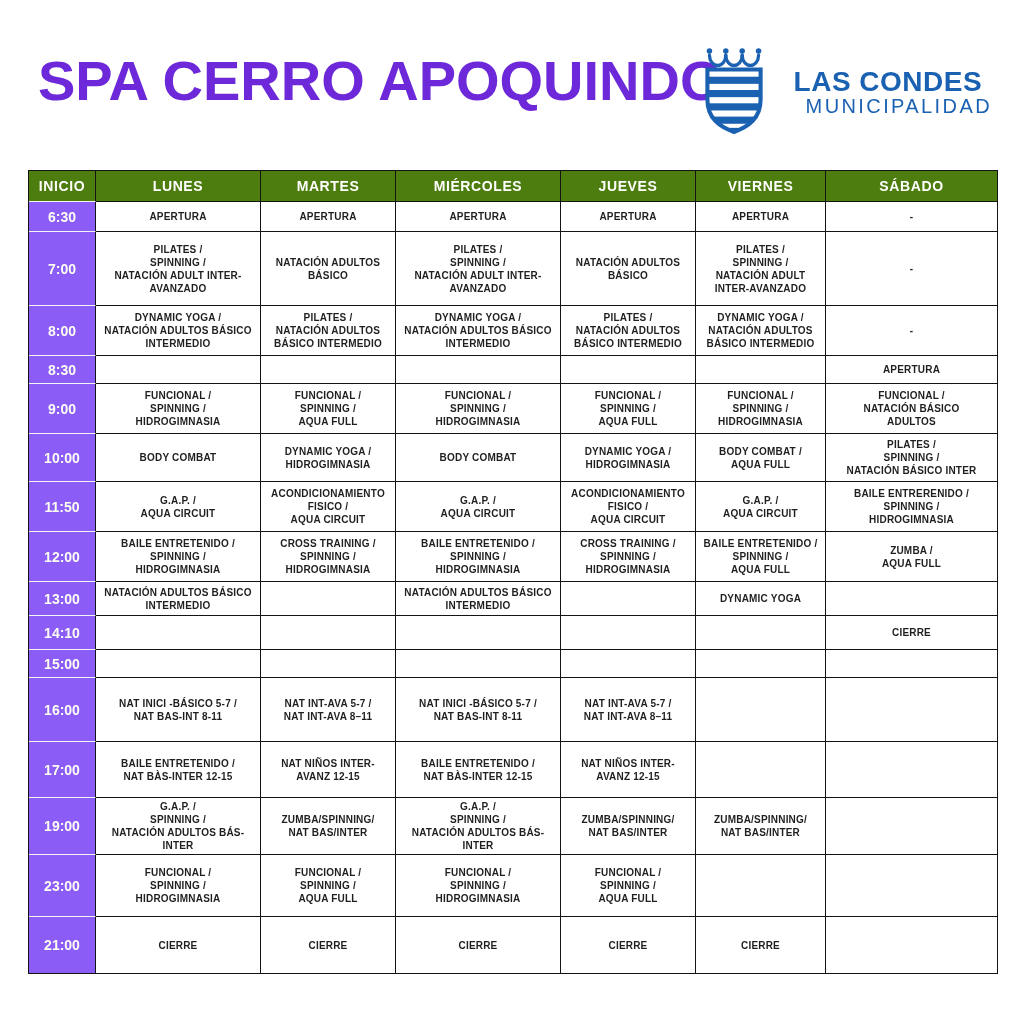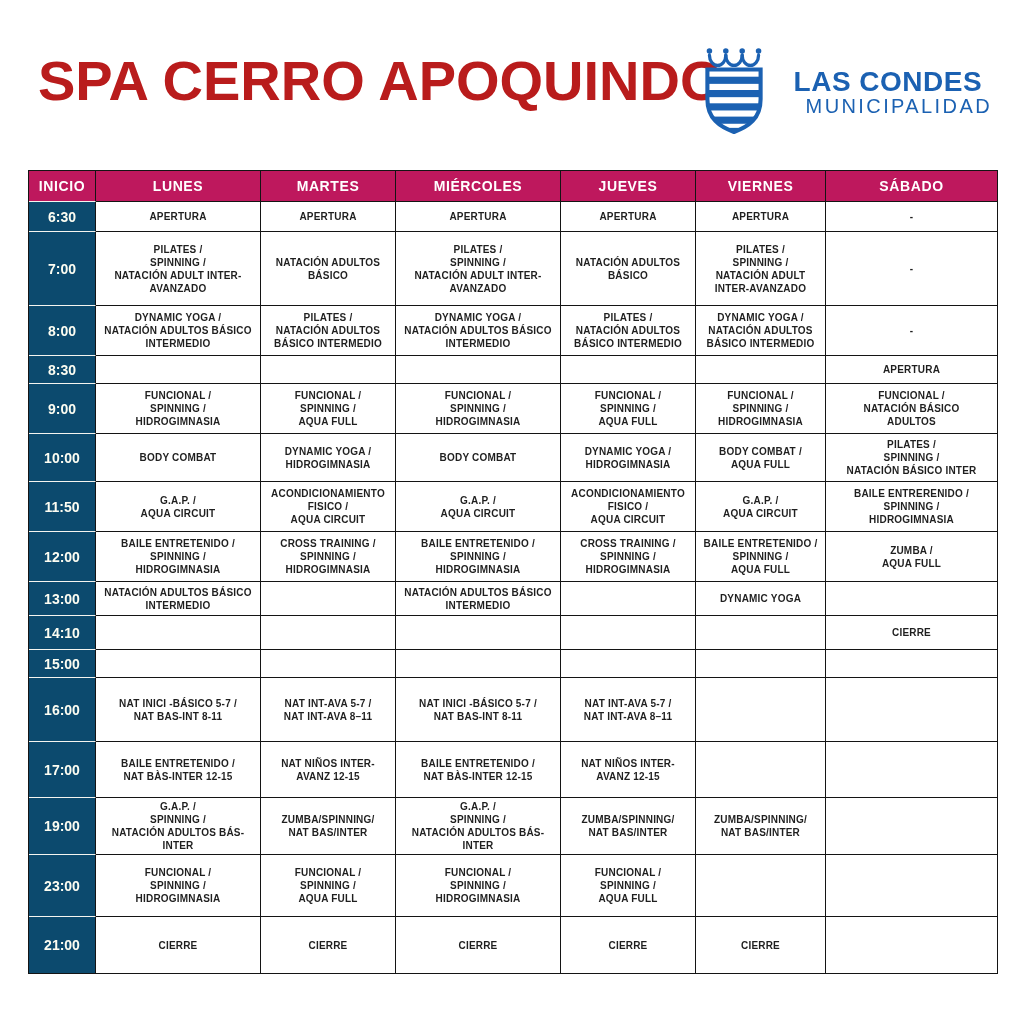--- a/index.html
+++ b/index.html
@@ -5,21 +5,21 @@
   * { box-sizing: border-box; }
   html,body { margin:0; padding:0; }
   body {
     width:1024px; height:1024px; background:#ffffff;
     font-family:"Liberation Sans", sans-serif;
     position:relative; overflow:hidden;
   }
   .page-title {
     position:absolute; left:38px; top:48px;
     font-size:56px; font-weight:bold; letter-spacing:0px;
-    color:#b91c1c; margin:0; white-space:nowrap;
+    color:#6d28d9; margin:0; white-space:nowrap;
   }
   .logo {
     position:absolute; top:46px; right:32px;
     display:flex; align-items:center; gap:28px;
   }
   .logo-text { display:flex; flex-direction:column; line-height:1.05; }
   .logo-name { color:#1b61b2; font-weight:bold; font-size:28px; letter-spacing:0.5px; }
   .logo-sub  { color:#1b61b2; font-size:20px; letter-spacing:2.4px; font-weight:normal;margin-left:12px; }
 
   .table-wrap {
@@ -29,28 +29,28 @@
   table.schedule {
     border-collapse:separate; border-spacing:0;
     table-layout:fixed; width:968px;
   }
   col.c0{width:67px;} col.c1{width:165px;} col.c2{width:135px;}
   col.c3{width:165px;} col.c4{width:135px;} col.c5{width:130px;} col.c6{width:171px;}
 
   th,td { margin:0; text-align:center; vertical-align:middle; }
 
   .head-cell {
-    background:#be185d; color:#ffffff;
+    background:#4d7c0f; color:#ffffff;
     font-size:14px; font-weight:bold; letter-spacing:0.6px;
     border-right:1px solid #141414; border-bottom:1px solid #141414;
     padding:7px 2px;
   }
   .head-cell.first { border-bottom:1px solid #f5f5f0; }
   .time-cell {
-    background:#0c4a6e; color:#fdfdf2;
+    background:#8b5cf6; color:#fdfdf2;
     font-size:14px; font-weight:bold;
     border-right:1px solid #141414; border-bottom:1px solid #f5f5f0;
     padding:2px;
   }
   .day-cell {
     background:#ffffff; color:#1f1f1f;
     font-size:10px; font-weight:bold; letter-spacing:0.2px; line-height:1.3;
     border-right:1px solid #141414; border-bottom:1px solid #141414;
     padding:2px 5px; white-space:pre-line;
   }

